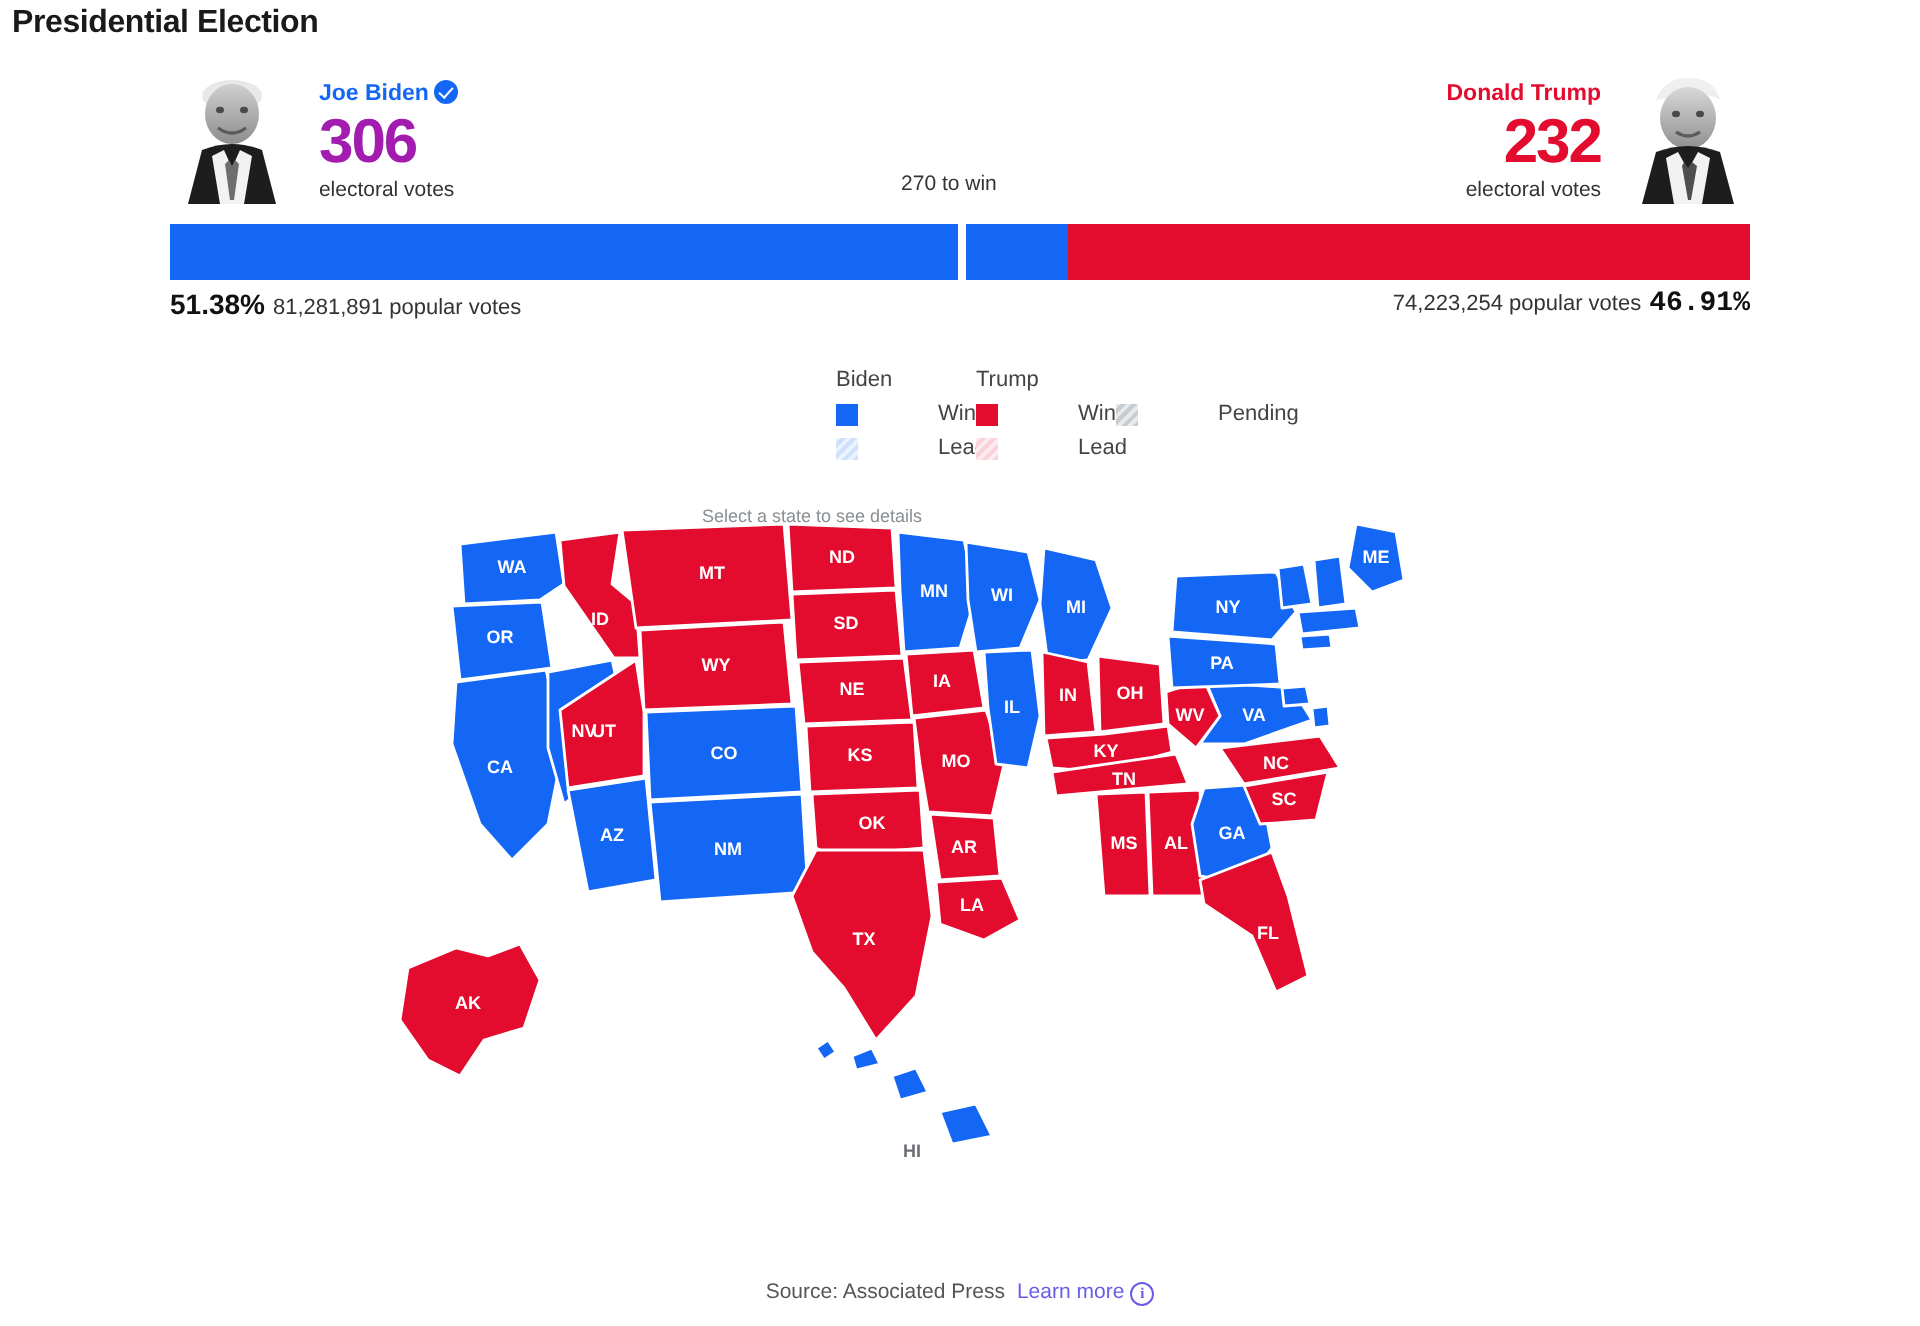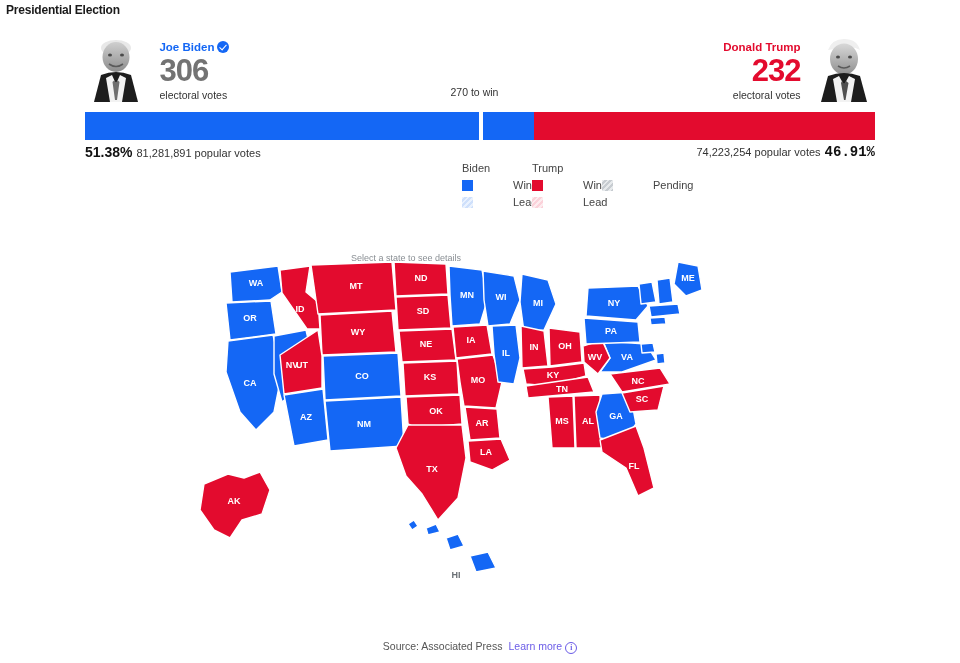--- a/index.html
+++ b/index.html
@@ -6,31 +6,31 @@
   body{
     width:960px;height:663px;background:#ffffff;
     font-family:"Liberation Sans", sans-serif;
     color:#1a1a1a; overflow:hidden; position:relative;
   }
   .page{position:relative;width:960px;height:663px;}
 
   
   #page-title{
     position:absolute;left:6px;top:3px;
-    font-size:12px;font-weight:bold;color:#1a1a1a;letter-spacing:-0.2px;
+    font-size:16px;font-weight:bold;color:#1a1a1a;letter-spacing:-0.2px;
   }
 
   
   .cand{position:absolute;top:30px;}
   .cand .name{font-size:11.5px;font-weight:bold;line-height:14px;}
   .cand .ev{font-size:31px;font-weight:bold;line-height:34px;letter-spacing:-1px;}
   .cand .evlabel{font-size:10.5px;color:#333;line-height:14px;}
   #cand-biden{left:85px;text-align:left;}
   #cand-biden .name{color:#1467f5;}
-  #cand-biden .ev{color:#737373;}
+  #cand-biden .ev{color:#a21caf;}
   #cand-trump{right:85px;text-align:right;}
   #cand-trump .name{color:#e30b2e;}
   #cand-trump .ev{color:#e30b2e;}
   .cand .textcol{display:inline-block;vertical-align:bottom;}
   #cand-biden .textcol{margin-left:8px;}
   #cand-trump .textcol{margin-right:8px;}
 
   .verified{
     display:inline-block;width:12px;height:12px;border-radius:50%;
     background:#1467f5;position:relative;vertical-align:-2px;margin-left:3px;
@@ -58,21 +58,21 @@
 
   
   .pop{position:absolute;top:144px;font-size:11px;color:#333;white-space:nowrap;}
   .pop .pct{font-size:14px;font-weight:bold;color:#111;}
   #pop-biden{left:85px;}
   #pop-trump{right:85px;}
   #pop-biden .pct{margin-right:4px;}
   #pop-trump .pct{margin-left:4px;font-family:Liberation Mono, monospace;}
 
   
-  #legend{position:absolute;left:418px;top:162px;margin-left:44px;}
+  #legend{position:absolute;left:418px;top:184px;}
   .legend-heads{display:flex;font-size:11px;color:#444;margin-bottom:5px;}
   .legend-heads span{display:block;}
   #legend-head-biden{width:70px;}
   .legend-row{display:flex;align-items:center;margin-bottom:5px;font-size:11px;color:#444;}
   .legend-item{display:flex;align-items:center;width:70px;gap:35px;}
   .legend-item.wide{width:auto;}
   .sw{width:11px;height:11px;margin-right:5px;flex:none;}
   .sw-biden-win{background:#1467f5;}
   .sw-trump-win{background:#e30b2e;}
   .sw-biden-lead{background:repeating-linear-gradient(-45deg,#cfe0fb 0 2px,#eaf2fe 2px 4px);}

